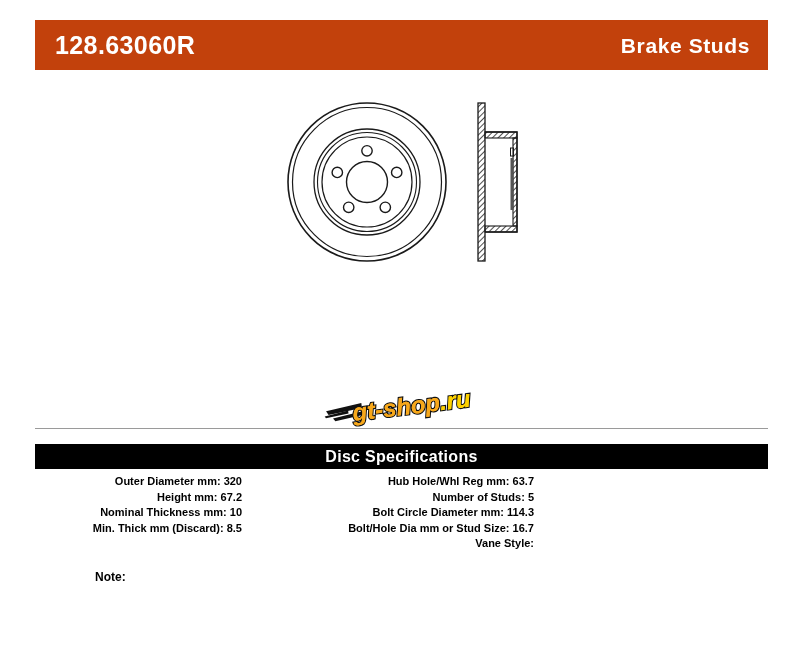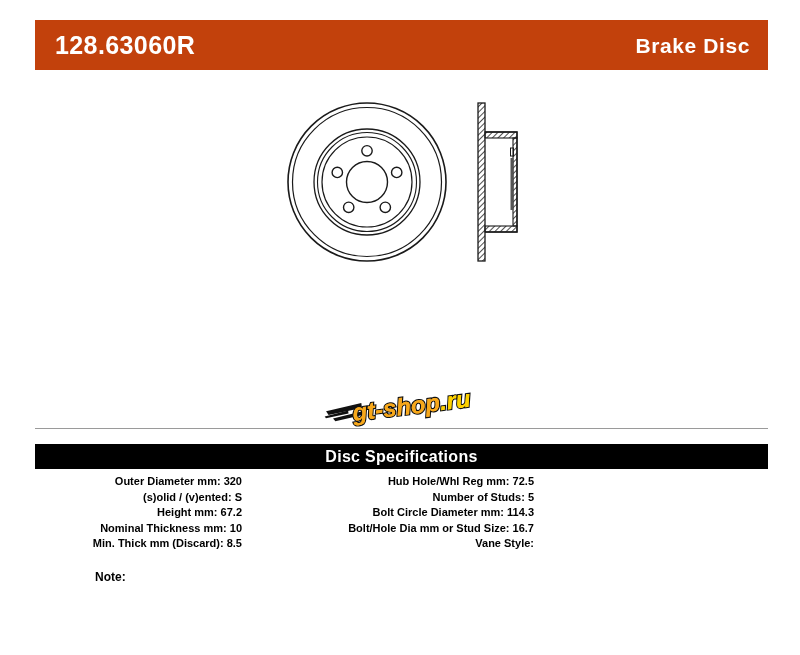--- a/index.html
+++ b/index.html
@@ -150,21 +150,21 @@
     font-weight: bold;
     margin-left: 6px;
     white-space: pre-wrap;
   }
 </style>
 </head>
 <body>
 
 <div class="header-bar">
   <span class="header-part-number">128.63060R</span>
-  <span class="header-title">Brake Disc</span>
+  <span class="header-title">Brake Studs</span>
 </div>
 
 <div class="drawing-area">
 
   <svg class="drawing-svg" width="240" height="185" viewBox="0 0 240 185">
     <defs>
       <pattern id="hatch" width="4" height="4" patternTransform="rotate(45)" patternUnits="userSpaceOnUse">
         <line x1="0" y1="0" x2="0" y2="4" stroke="#222" stroke-width="1.6"></line>
       </pattern>
     </defs>
@@ -222,28 +222,27 @@
 <div class="divider"></div>
 
 <div class="spec-bar">
   <span class="spec-bar-title">Disc Specifications</span>
 </div>
 
 <div class="spec-columns">
 
   <div class="spec-col spec-col-left">
     <div class="spec-line">Outer Diameter mm: 320</div>
-    <div class="spec-line">(s)olid / (v)ented: S</div>
     <div class="spec-line">Height mm: 67.2</div>
     <div class="spec-line">Nominal Thickness mm: 10</div>
     <div class="spec-line">Min. Thick mm (Discard): 8.5</div>
   </div>
 
   <div class="spec-col spec-col-mid">
-    <div class="spec-line">Hub Hole/Whl Reg mm: 72.5</div>
+    <div class="spec-line">Hub Hole/Whl Reg mm: 63.7</div>
     <div class="spec-line">Number of Studs: 5</div>
     <div class="spec-line">Bolt Circle Diameter mm: 114.3</div>
     <div class="spec-line">Bolt/Hole Dia mm or Stud Size: 16.7</div>
     <div class="spec-line">Vane Style:</div>
   </div>
 
 </div>
 
 <div class="note-row">
   <span class="note-label">Note:</span>

